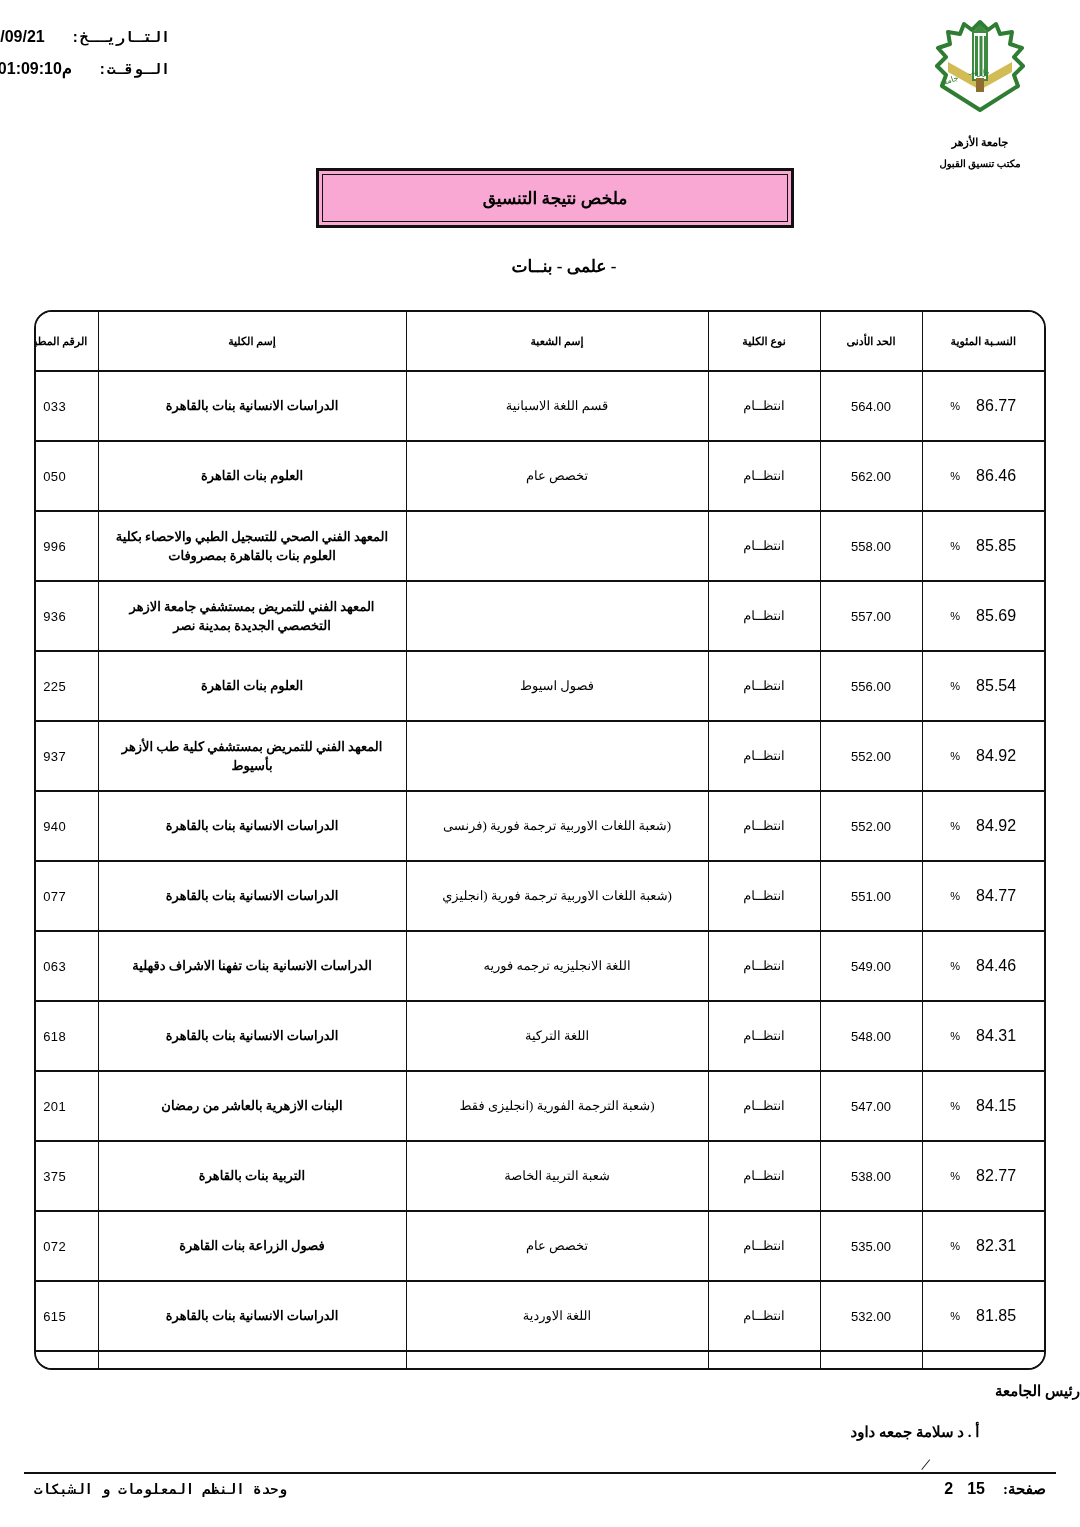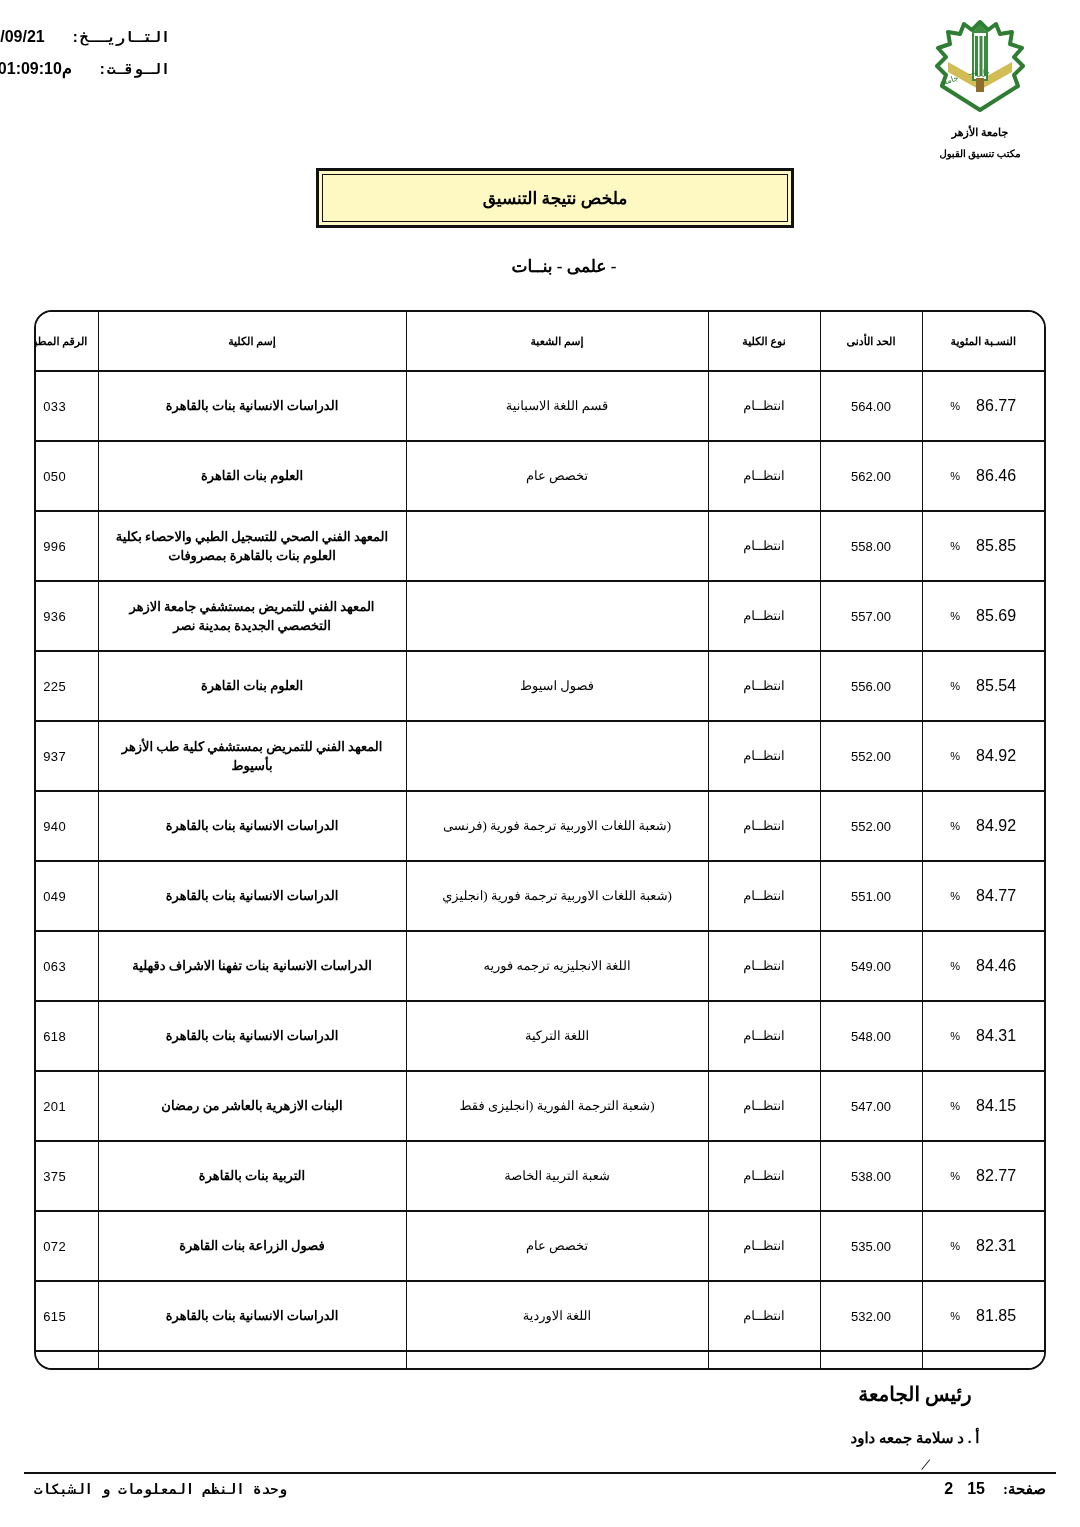--- a/index.html
+++ b/index.html
@@ -61,21 +61,21 @@
     align-items: center;
     width: 170px;
     margin-right: auto;
     margin-left: 895px;
   }
   .logo-svg { display:block; }
   .logo-cap1 {
     font-family: "Liberation Serif", serif;
     font-size: 11px;
     font-weight: bold;
-    margin-top: 4px;
+    margin-top: 14px;
     white-space: nowrap;
   }
   .logo-cap2 {
     font-family: "Liberation Serif", serif;
     font-size: 10px;
     font-weight: bold;
     margin-top: 9px;
     letter-spacing: 1px;
     white-space: nowrap;
   }
@@ -85,21 +85,21 @@
     position: absolute;
     top: 168px;
     left: 316px;
     width: 478px;
     height: 60px;
     border: 3px solid #111;
     box-sizing: border-box;
     display: flex;
     align-items: center;
     justify-content: center;
-    background: #fef9c3;
+    background: #f9a8d4;
   }
   .title-box .inner {
     border: 1px solid #111;
     width: calc(100% - 8px);
     height: calc(100% - 8px);
     display: flex;
     align-items: center;
     justify-content: center;
   }
   .title-text {
@@ -235,21 +235,21 @@
     display: flex;
     justify-content: flex-start;
   }
   .sign-col {
     text-align: center;
     font-family: "Liberation Serif", serif;
     font-weight: bold;
   }
   .sign-col.right { width: 420px; margin-right: 540px; }
   .sign-col.left  { width: 330px; margin-right: 0px; }
-  .sign-title { font-size: 20px; }
+  .sign-title { font-size: 15px; text-align: right; }
   .sign-name  { font-size: 15px; margin-top: 23px; }
 
   .slash-mark {
     position: absolute;
     top: 1455px;
     left: 923px;
     font-family: "Liberation Serif", serif;
     font-size: 17px;
     font-style: italic;
     transform: rotate(12deg);
@@ -454,21 +454,21 @@
           <td>
             <span class="pct-wrap">
               <span class="pct-sign">%</span>
               <span class="pct-val">84.77</span>
             </span>
           </td>
           <td class="cell-min">551.00</td>
           <td class="cell-type">انتظــام</td>
           <td class="cell-dept">(شعبة اللغات الاوربية  ترجمة فورية (انجليزي</td>
           <td class="cell-coll">الدراسات الانسانية بنات بالقاهرة</td>
-          <td class="cell-num">049</td>
+          <td class="cell-num">077</td>
         </tr>
         <tr>
           <td>
             <span class="pct-wrap">
               <span class="pct-sign">%</span>
               <span class="pct-val">84.46</span>
             </span>
           </td>
           <td class="cell-min">549.00</td>
           <td class="cell-type">انتظــام</td>

